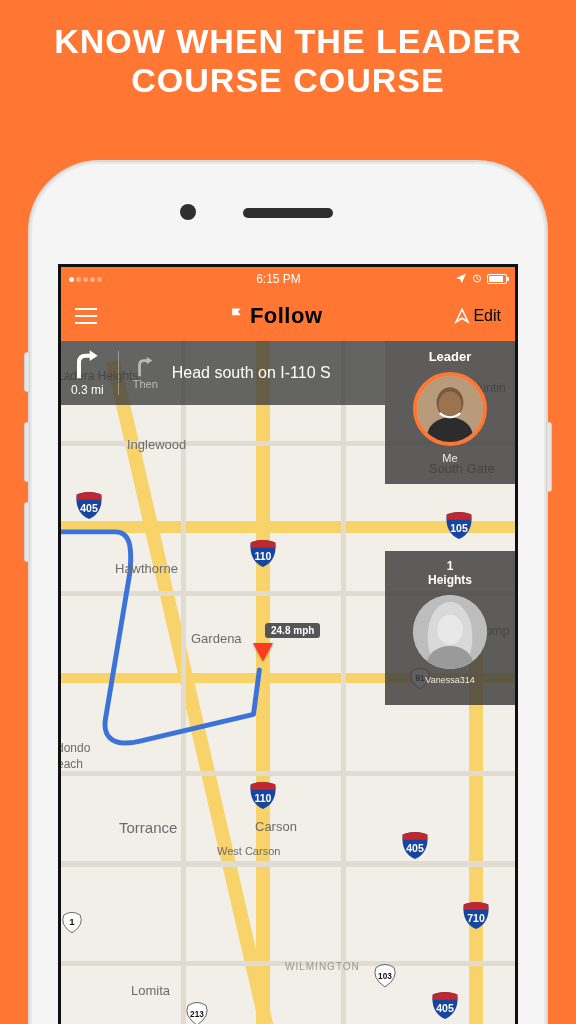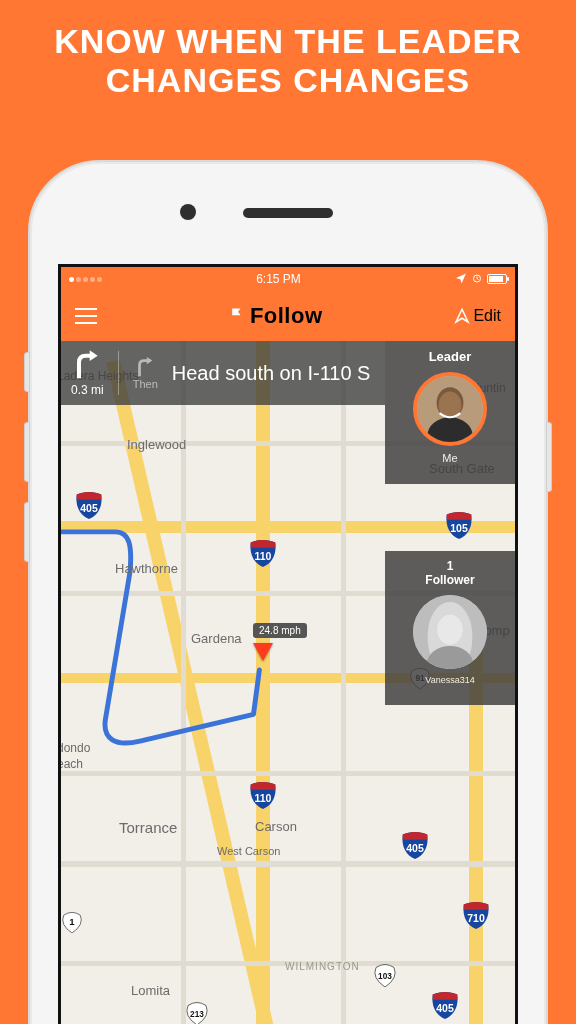--- a/index.html
+++ b/index.html
@@ -152,21 +152,21 @@
     padding: 0 10px;
     gap: 14px;
   }
   .dir-main { display:flex; flex-direction:column; align-items:center; }
   .dir-main svg { width:32px; height:32px; }
   .dir-dist { font-size:12px; margin-top:2px; }
   .dir-divider { width:1px; height:44px; background:rgba(255,255,255,.35); }
   .dir-then { display:flex; flex-direction:column; align-items:center; opacity:.55; }
   .dir-then svg { width:22px; height:22px; }
   .dir-then-label { font-size:11px; }
-  .dir-instruction { font-size:20px; }
+  .dir-instruction { font-size:16px; }
 
   
   .side-panel {
     position:absolute; top:0; right:0; width:130px;
     background: rgba(60,60,60,.82);
     color:#fff;
     padding: 8px 0 20px 0;
     text-align:center;
   }
   .panel-followers { top: 210px; padding-bottom: 20px; }
@@ -179,21 +179,21 @@
     overflow:hidden;
   }
   .avatar-wrap.leader { border:4px solid #ff7733; background:#bfae96; }
   .avatar-wrap.follower { background:#c8c8c8; }
   .avatar-wrap svg { width:100%; height:100%; }
 
 </style>
 </head>
 <body>
 
-<div class="promo-title">KNOW WHEN THE LEADER CHANGES CHANGES</div>
+<div class="promo-title">KNOW WHEN THE LEADER COURSE COURSE</div>
 
 <div class="phone">
   <div class="side-btn btn-l1"></div>
   <div class="side-btn btn-l2"></div>
   <div class="side-btn btn-l3"></div>
   <div class="side-btn btn-r"></div>
   <div class="camera"></div>
   <div class="speaker"></div>
 
   <div class="screen">
@@ -262,21 +262,21 @@
       <div class="road gray" style="left:0; top:520px; width:100%; height:6px;"></div>
       <div class="road gray" style="left:0; top:620px; width:100%; height:5px;"></div>
       <div class="road gray" style="left:120px; top:0; width:5px; height:100%;"></div>
       <div class="road gray" style="left:280px; top:0; width:5px; height:100%;"></div>
 
       <svg class="blue-route" viewBox="0 0 460 760">
         <path d="M -5 160 L 55 160 C 70 160 72 175 70 200 L 45 350 C 42 370 55 378 80 372 L 195 345 L 201 300" fill="none" stroke="#3b73d9" stroke-width="5" stroke-linecap="round" stroke-linejoin="round"></path>
       </svg>
 
       <div class="cursor-arrow" style="left:192px; top:302px;"></div>
-      <div class="speed-chip" style="left:192px; top:282px;">24.8 mph</div>
+      <div class="speed-chip" style="left:204px; top:282px;font-weight:bold;">24.8 mph</div>
 
       <div class="map-label" style="left:-4px; top:28px; font-size:12px;">Ladera Heights</div>
       <div class="map-label" style="left:66px; top:96px;">Inglewood</div>
       <div class="map-label" style="left:54px; top:220px;">Hawthorne</div>
       <div class="map-label" style="left:130px; top:290px;">Gardena</div>
       <div class="map-label" style="left:58px; top:478px; font-size:15px;">Torrance</div>
       <div class="map-label" style="left:194px; top:478px;">Carson</div>
       <div class="map-label" style="left:156px; top:504px; font-size:11px;">West Carson</div>
       <div class="map-label" style="left:70px; top:614px;margin-top:28px;">Lomita</div>
       <div class="map-label" style="left:224px; top:620px; font-size:10px; letter-spacing:1px; color:#9a9a8a;">WILMINGTON</div>
@@ -390,21 +390,21 @@
               <ellipse cx="32" cy="58" rx="22" ry="18" fill="#2c2c2c"></ellipse>
               <ellipse cx="32" cy="28" rx="11" ry="13" fill="#9a744f"></ellipse>
               <path d="M22 36 Q32 44 42 36" stroke="#fff" stroke-width="2" fill="none"></path>
             </svg>
         </div>
         <div class="panel-sub">Me</div>
       </div>
 
       <div class="side-panel panel-followers">
         <div class="panel-title" style="font-size:12px;">1</div>
-        <div class="panel-title" style="font-size:12px;">Follower</div>
+        <div class="panel-title" style="font-size:12px;">Heights</div>
         <div class="avatar-wrap follower">
           <svg viewBox="0 0 64 64">
               <circle cx="32" cy="32" r="32" fill="#bdbdbd"></circle>
               <path d="M14 24 Q20 6 32 6 Q44 6 50 24 Q54 44 46 58 L18 58 Q10 44 14 24Z" fill="#d9d9d9"></path>
               <ellipse cx="32" cy="30" rx="11" ry="13" fill="#e8e8e8"></ellipse>
               <ellipse cx="32" cy="60" rx="20" ry="16" fill="#9a9a9a"></ellipse>
             </svg>
         </div>
         <div class="panel-sub" style="font-size:9px;">Vanessa314</div>
       </div>

